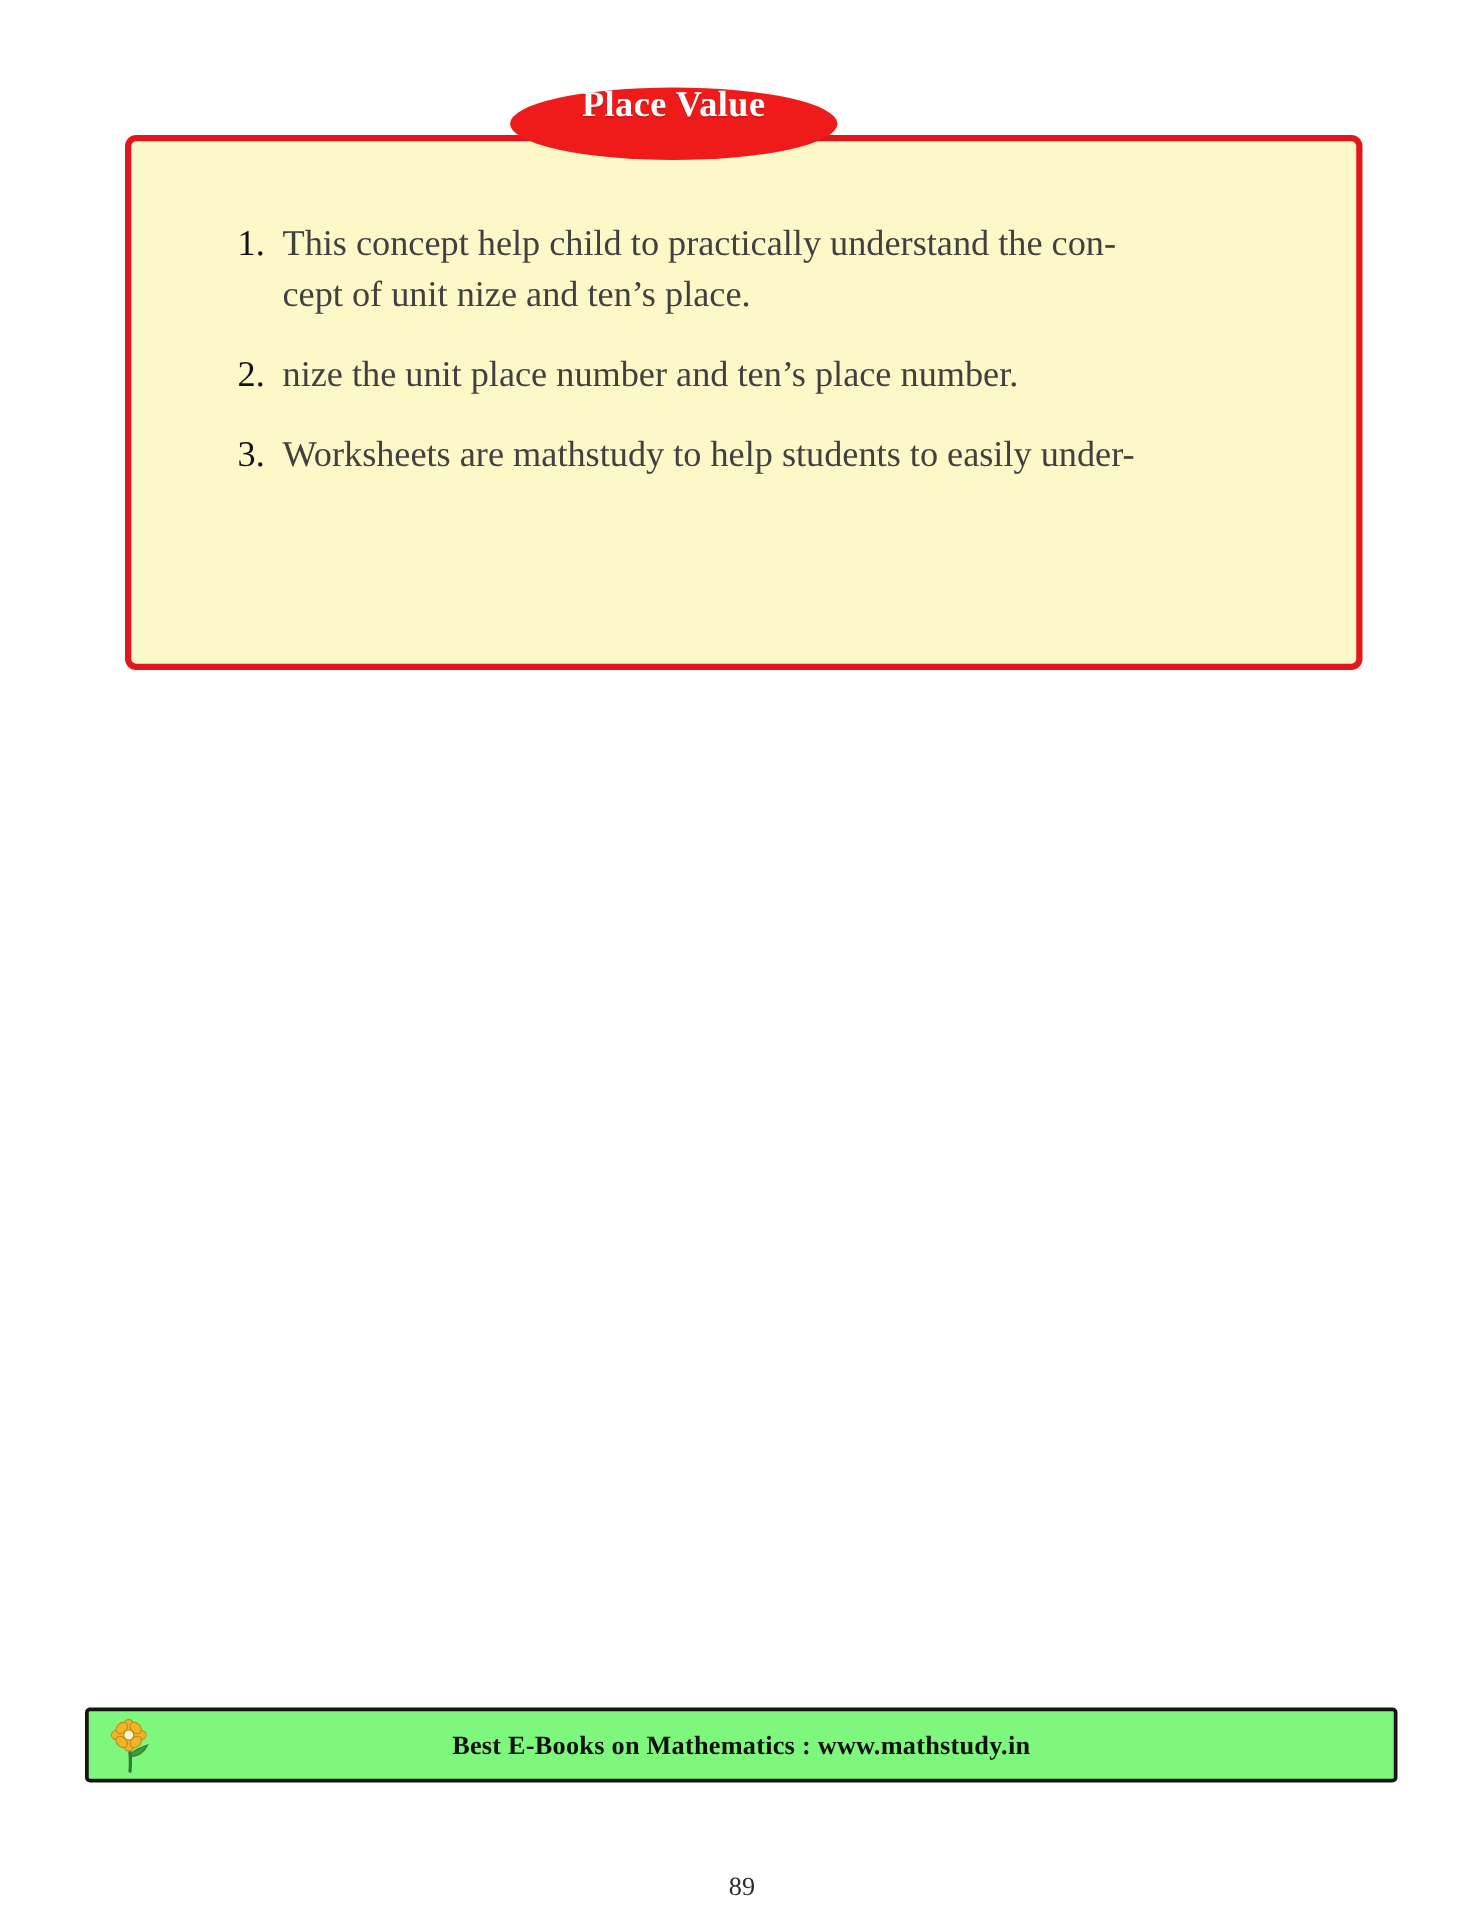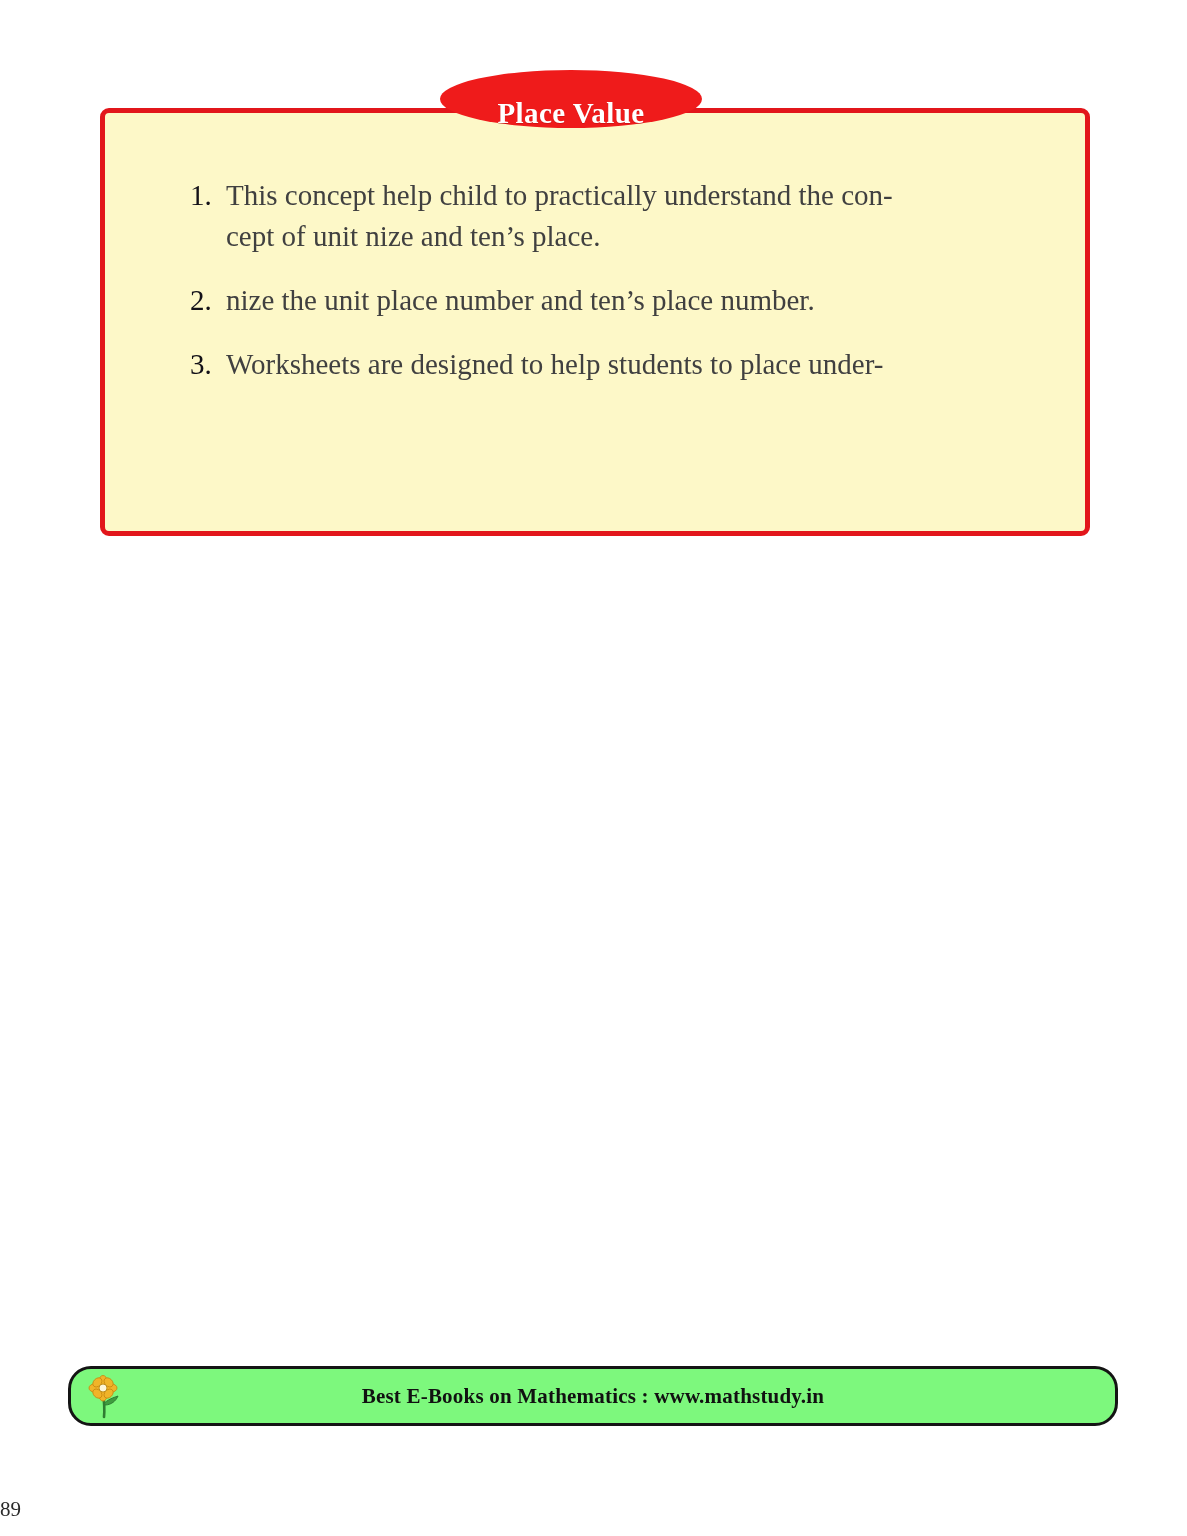--- a/index.html
+++ b/index.html
@@ -24,28 +24,28 @@
     height: 428px;
     background: #fdf8c8;
     border: 5px solid #e2161b;
     border-radius: 9px;
     box-sizing: border-box;
   }
 
   
   #title-ellipse {
     position: absolute;
-    left: 440px;
+    left: 408px;
     top: 70px;
     width: 262px;
     height: 58px;
     background: #ef1b1b;
     border-radius: 50% / 50%;
     display: flex;
-    align-items: flex-end;
+    align-items: flex-start;
     justify-content: center;
     z-index: 5;
   }
   #title-ellipse .title-text {
     color: #ffffff;
     font-size: 29px;
     font-weight: bold;
     letter-spacing: 0.4px;
     line-height: 1;
     white-space: nowrap;
@@ -89,21 +89,21 @@
 
   
   #footer-banner {
     position: absolute;
     left: 68px;
     top: 1366px;
     width: 1050px;
     height: 60px;
     background: #7df87d;
     border: 3px solid #141414;
-    border-radius: 23px;
+    border-radius: 4px;
     box-sizing: border-box;
     display: flex;
     align-items: center;
     justify-content: center;
   }
   #footer-text {
     font-size: 21px;
     font-weight: bold;
     color: #111111;
     white-space: nowrap;
@@ -116,20 +116,21 @@
     width: 46px;
     height: 48px;
   }
 
   
   #page-number {
     position: absolute;
     left: 0;
     right: 0;
     top: 1497px;
+    text-align: center;
     font-size: 21px;
     color: #2b2b2b;
   }
 </style>
 </head>
 <body>
 
 <div id="concept-box">
 
   <ol id="concept-list" style="list-style:none;margin:0;padding:0;">
@@ -139,21 +140,21 @@
       <span class="item-text"><span>This concept help child to practically understand the con-</span> <span class="last-line">cept of unit nize and ten’s place.</span></span>
     </li>
 
     <li class="concept-item">
       <span class="item-marker">2.</span>
       <span class="item-text"> <span class="last-line">nize the unit place number and ten’s place number.</span></span>
     </li>
 
     <li class="concept-item">
       <span class="item-marker">3.</span>
-      <span class="item-text"><span>Worksheets are designed to help students to place under-</span> </span>
+      <span class="item-text"><span>Worksheets are mathstudy to help students to easily under-</span> </span>
     </li>
 
   </ol>
 </div>
 
 <div id="title-ellipse">
   <span class="title-text">Place Value</span>
 </div>
 
 <div id="footer-banner">

